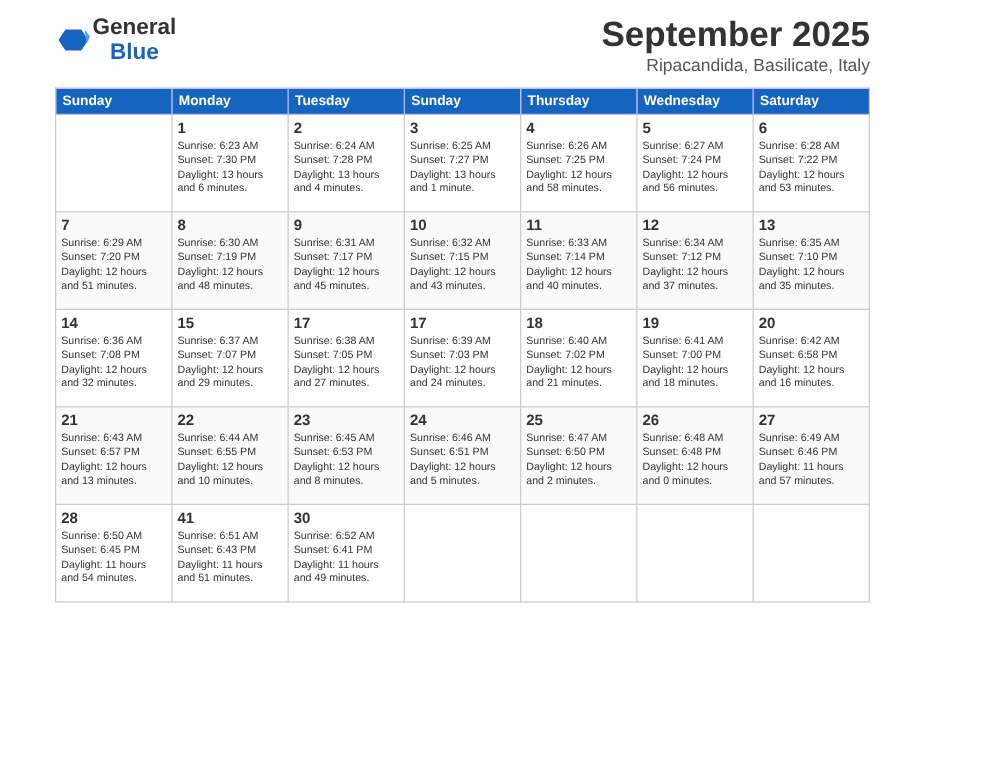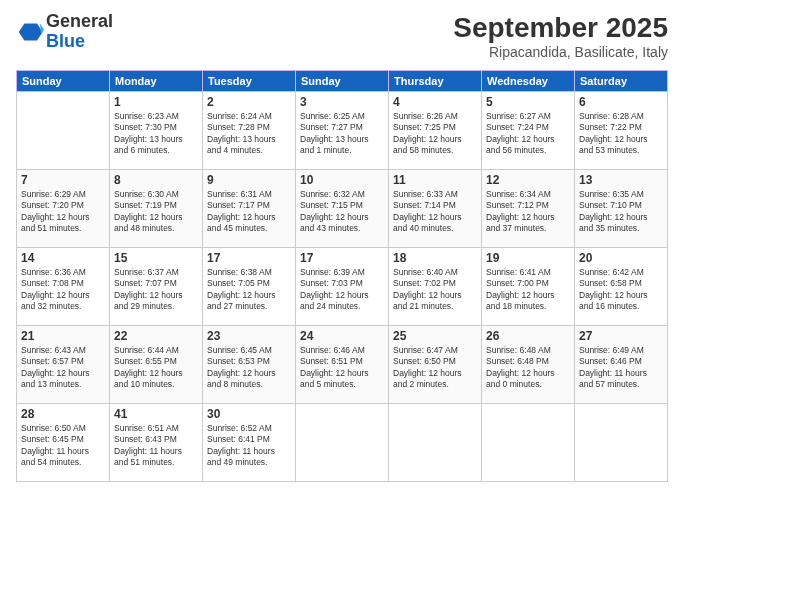--- a/index.html
+++ b/index.html
@@ -8,38 +8,39 @@
       background: #fff;
       width: 792px;
       height: 612px;
       overflow: hidden;
     }
     .page {
       width: 684px;
       height: 612px;
       background: #fff;
       padding: 12px 16px 10px 16px;
+      margin-left: 28px;
     }
     .header {
       display: flex;
       justify-content: space-between;
       align-items: flex-start;
       margin-bottom: 10px;
     }
     .logo {
       display: flex;
       align-items: center;
     }
     .logo-text {
       font-size: 18px;
       font-weight: bold;
       line-height: 1.1;
     }
     .logo-general { color: #333; }
-    .logo-blue { color: #1565c0; }
+    .logo-blue { color: #1565c0; text-align: center; }
     .logo-icon {
       width: 28px;
       height: 28px;
       margin-right: 2px;
     }
     .title-block {
       text-align: right;
     }
     .month-title {
       font-size: 28px;

